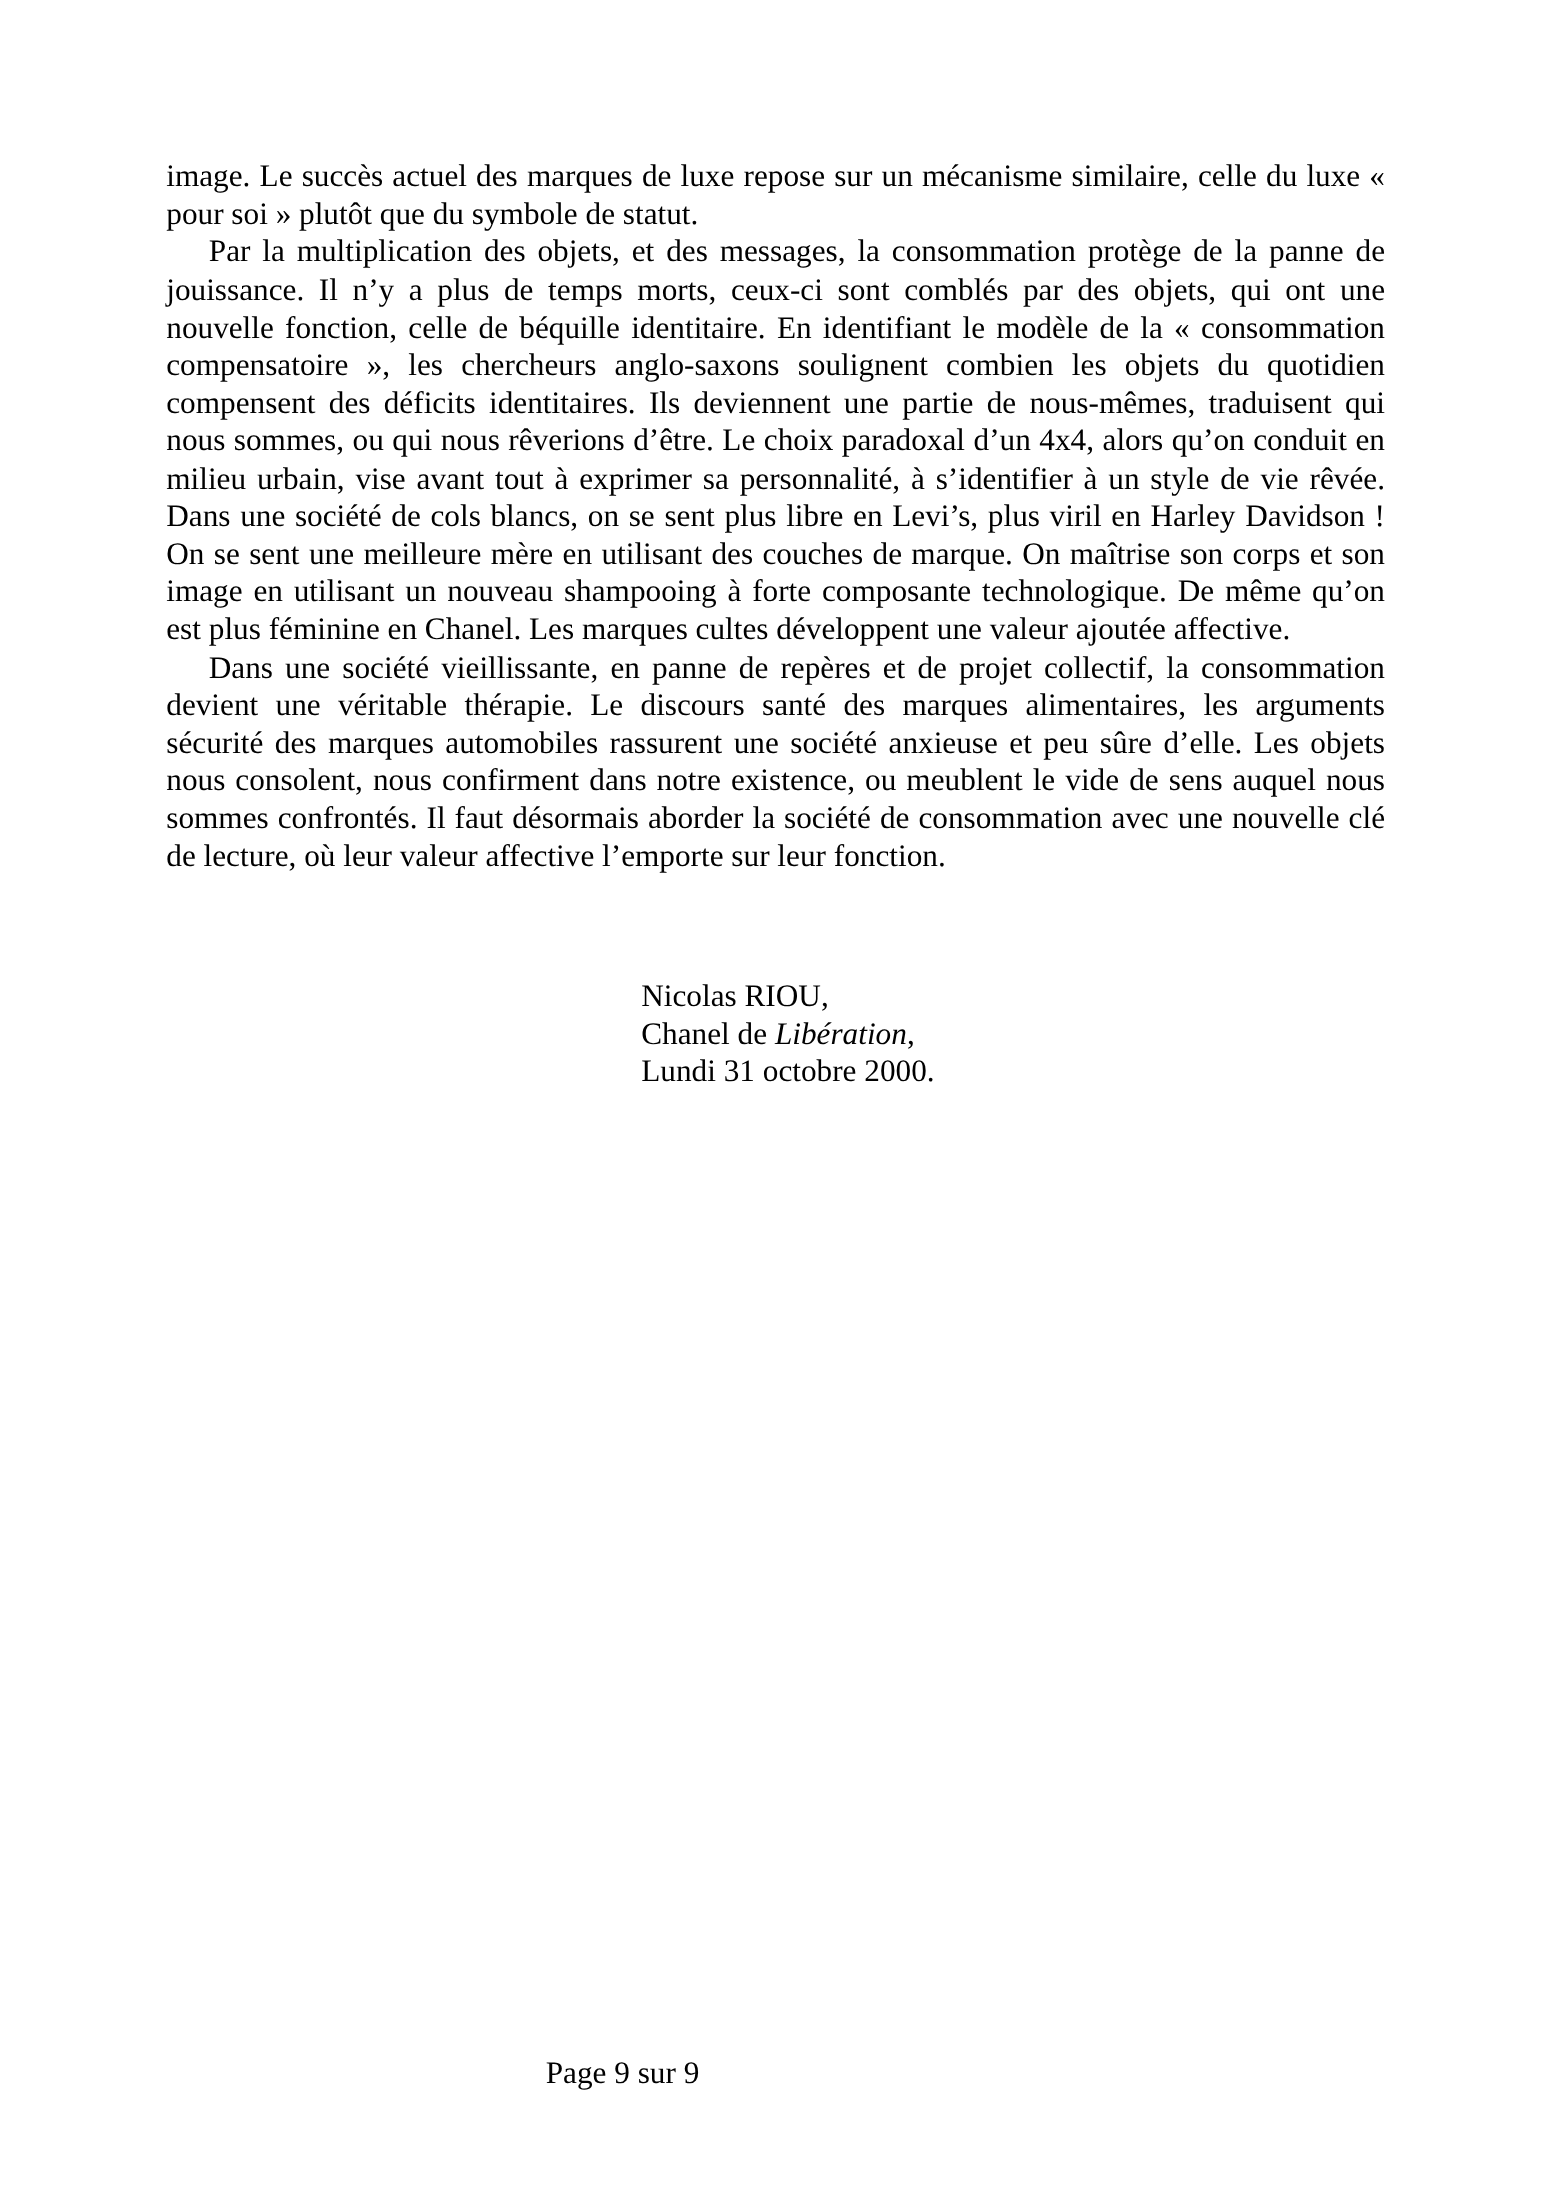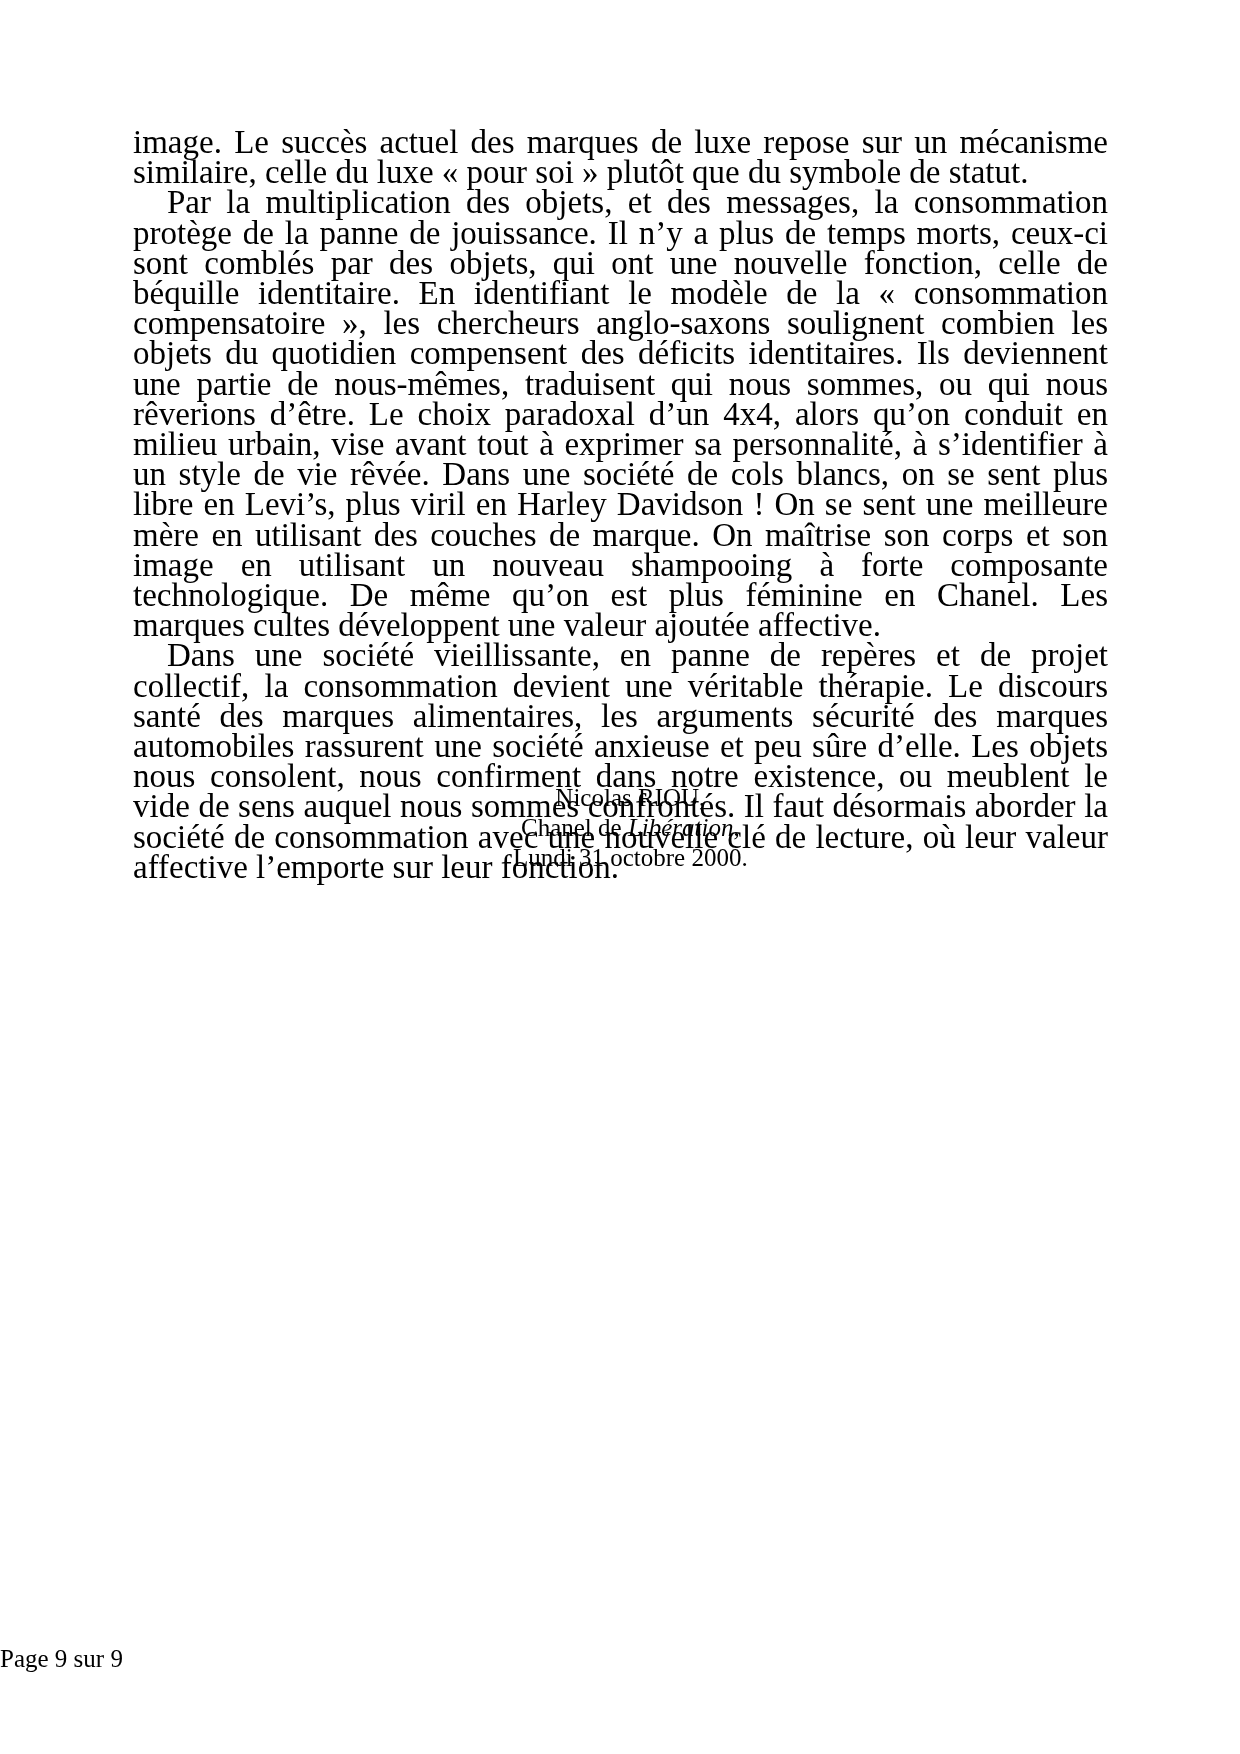--- a/index.html
+++ b/index.html
@@ -18,45 +18,45 @@
   .page {
     position: absolute;
     inset: 0;
     background: #ffffff;
   }
   .body-text {
     position: absolute;
     left: 133px;
     top: 127px;
     width: 975px;
-    font-size: 33px;
+    font-size: 25px;
     line-height: 30.2px;
     text-align: justify;
   }
   .para {
     margin: 0;
     text-indent: 34px;
   }
   .para.no-indent {
     text-indent: 0;
   }
   .signature {
     position: absolute;
     left: 513px;
     top: 783px;
     font-size: 25px;
     line-height: 30.2px;
-    text-align: center;
+    text-align: left;
   }
   .footer {
     position: absolute;
     left: 0;
     width: 996px;
     top: 1644px;
-    text-align: left;
+    text-align: center;
     font-size: 25px;
     line-height: 30px;
   }
   em { font-style: italic; }
 </style>
 </head>
 <body>
 
 <div class="page">
 

